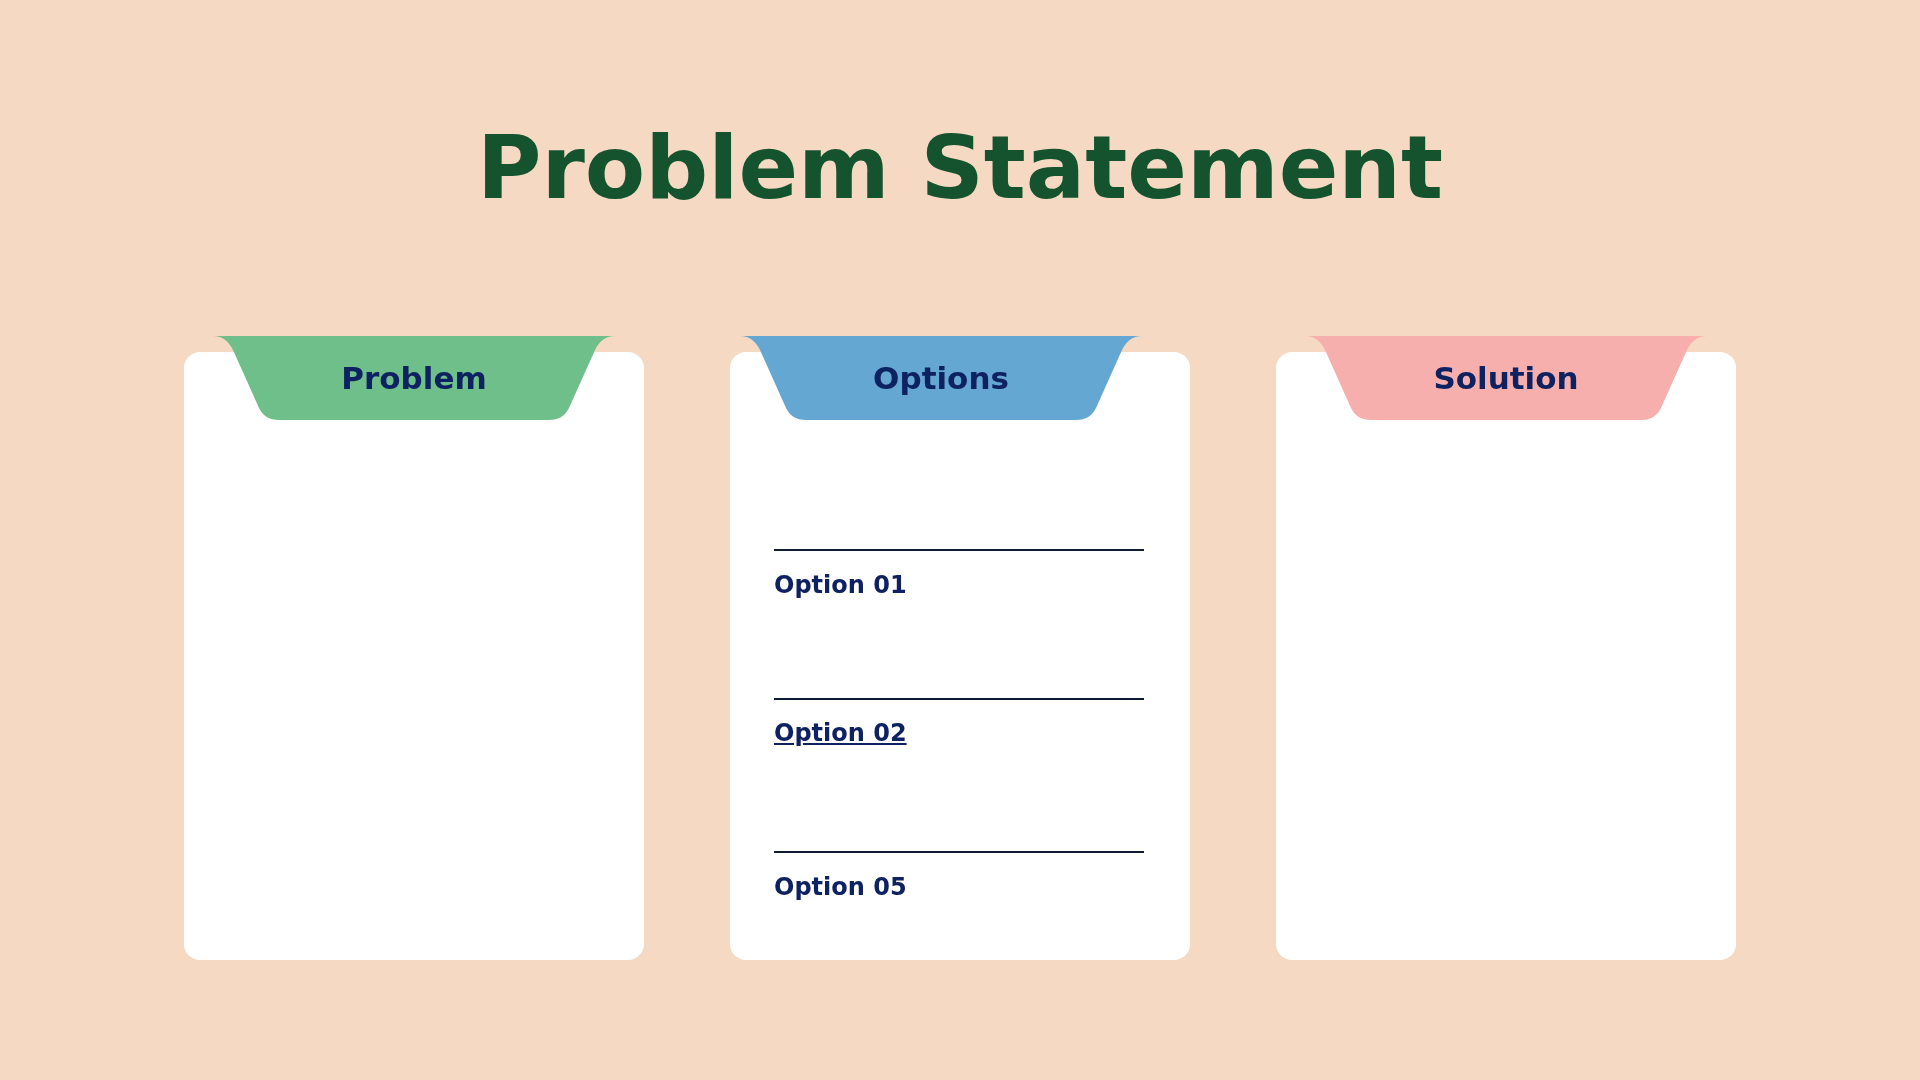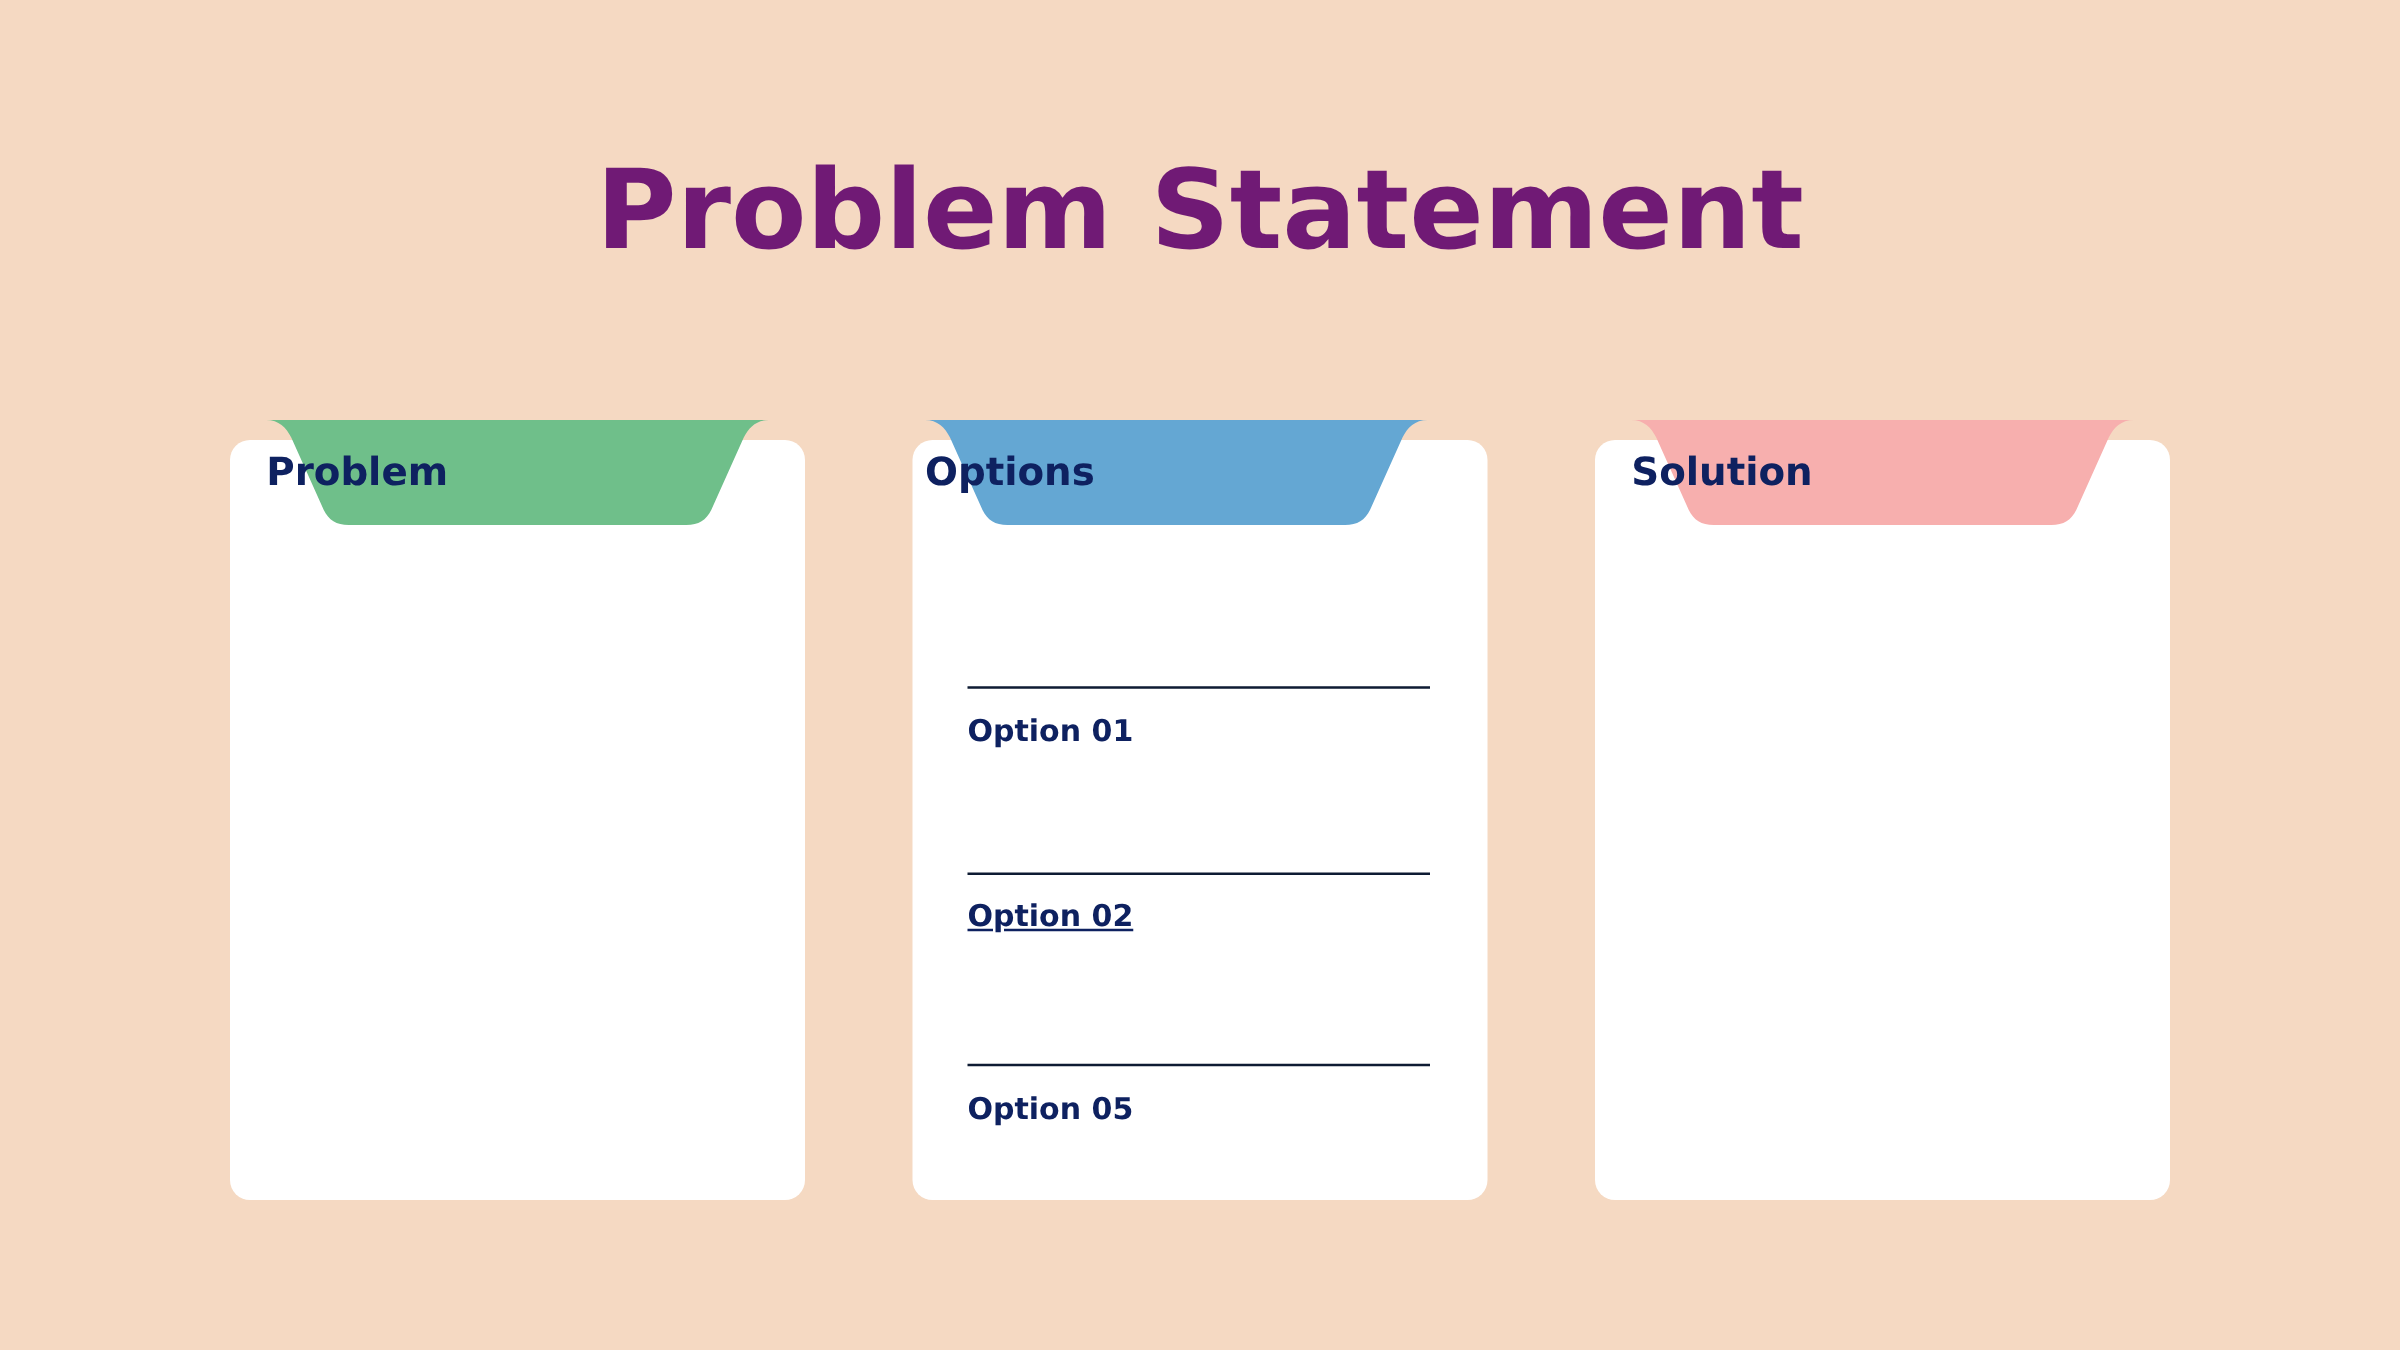--- a/index.html
+++ b/index.html
@@ -18,21 +18,21 @@
     .title {
       position: absolute;
       left: 0;
       top: 112px;
       width: 1920px;
       text-align: center;
       font-size: 88px;
       font-weight: bold;
       letter-spacing: 0px;
       line-height: 112px;
-      color: #701a75;
+      color: #14532d;
     }
     .card {
       position: absolute;
       top: 352px;
       width: 460px;
       height: 608px;
       background: #FFFFFF;
       border-radius: 16px;
     }
     .tab {
@@ -49,21 +49,21 @@
       height: 84px;
       display: block;
     }
     .tab-label {
       position: absolute;
       left: 0;
       top: 0;
       width: 402px;
       height: 94px;
       line-height: 84px;
-      text-align: left;
+      text-align: center;
       font-size: 31px;
       font-weight: bold;
       color: #0E2160;
     }
     .divider {
       position: absolute;
       height: 2px;
       background: #0E1B33;
     }
     .option-label {

